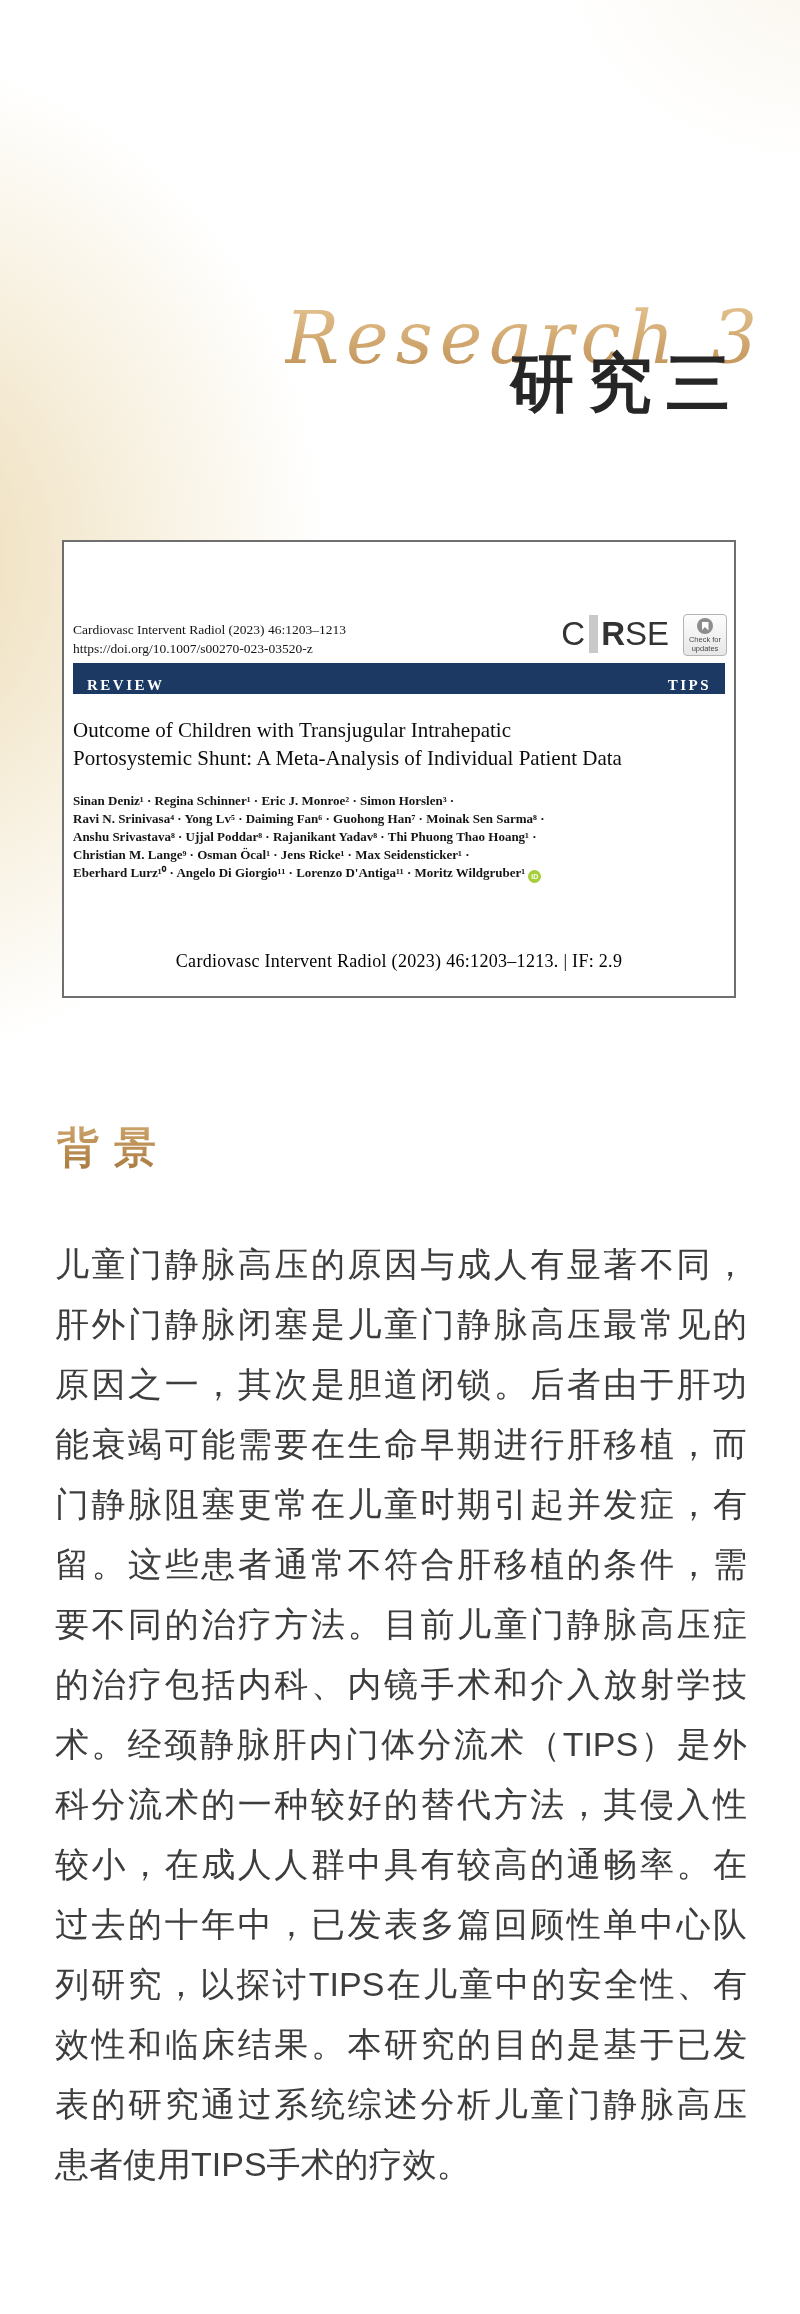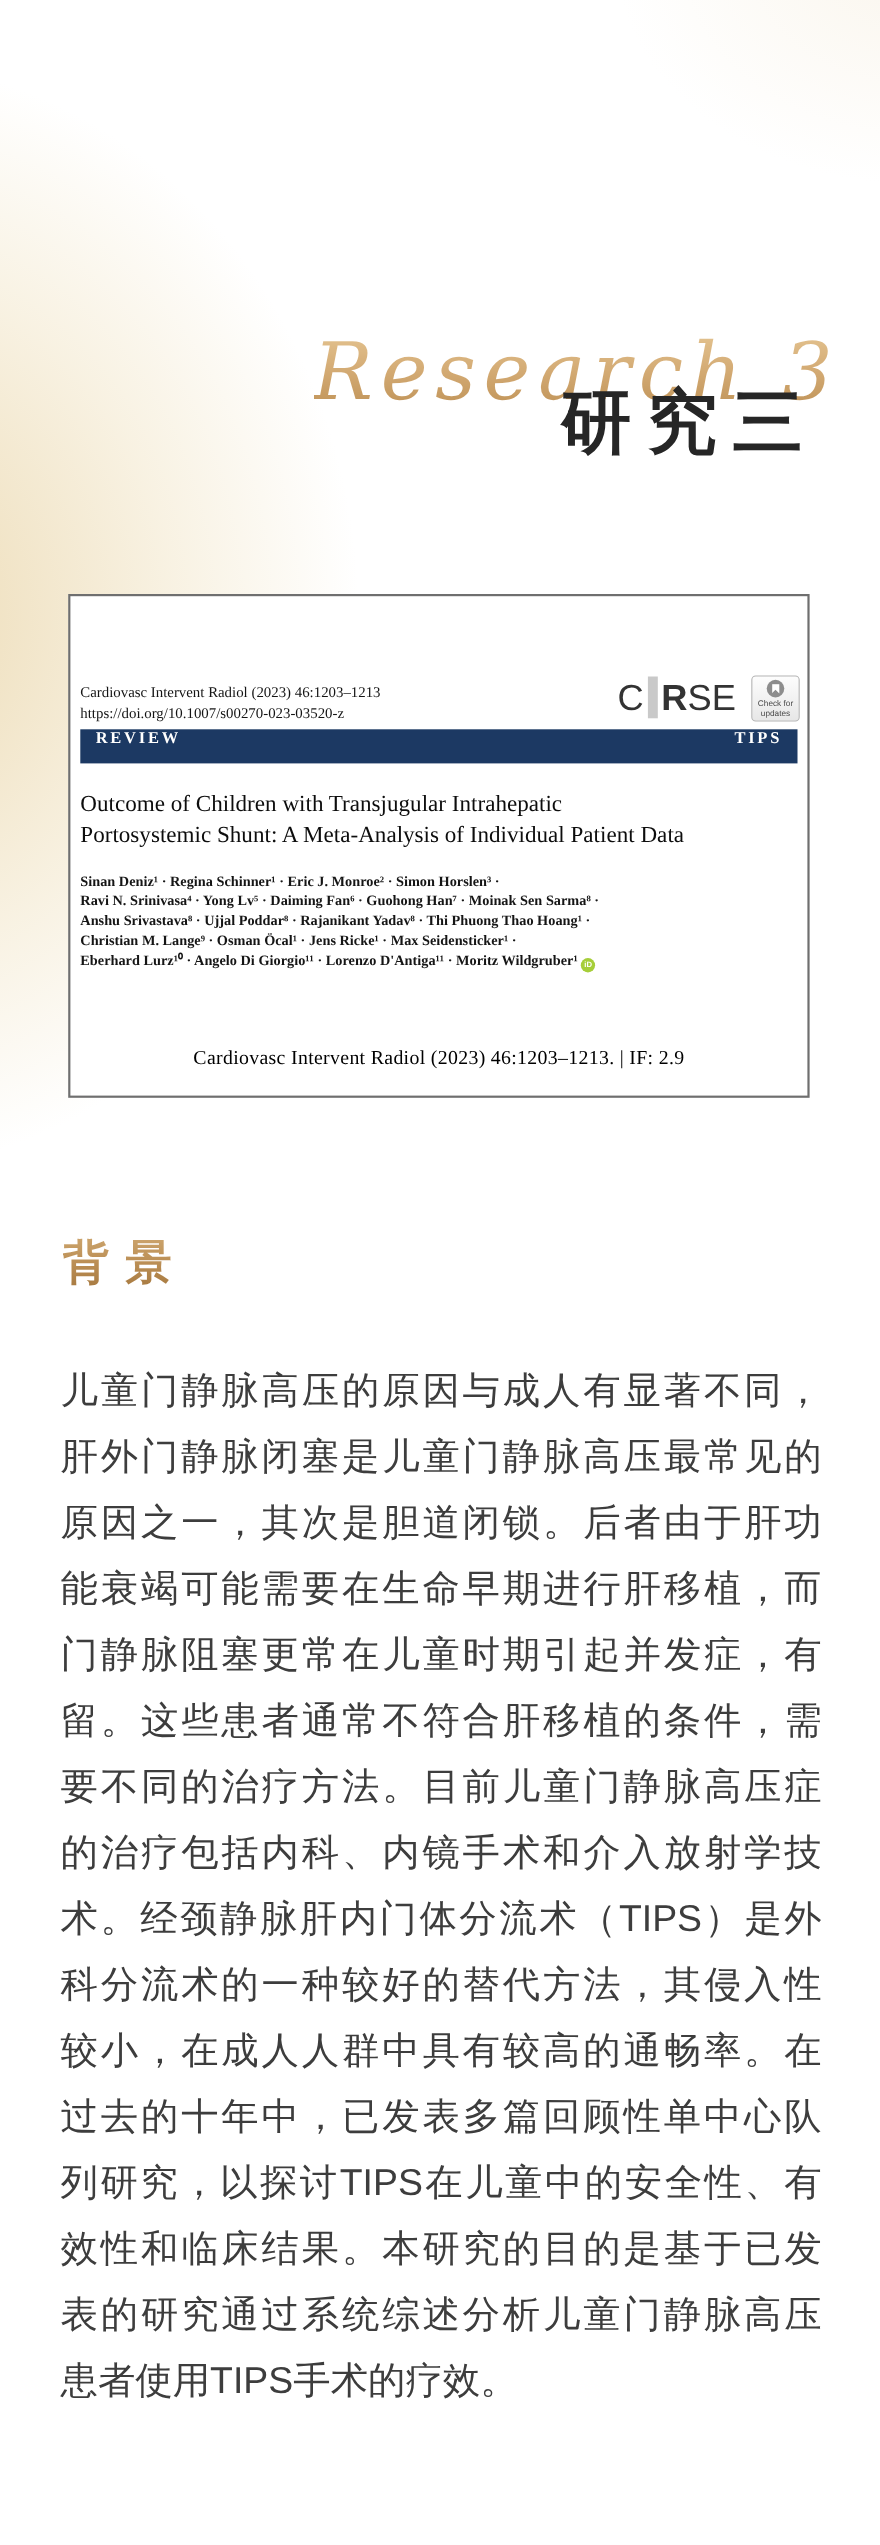--- a/index.html
+++ b/index.html
@@ -53,21 +53,21 @@
   }
   .check-badge .bookmark {
     width:7px; height:9px; background:#ffffff;
     clip-path:polygon(0 0,100% 0,100% 100%,50% 62%,0 100%);
   }
   .check-badge .label { font-size:7.5px; line-height:8.5px; color:#4a4a4a; }
 
   .banner {
     position:absolute; left:9px; right:9px; top:121px; height:31px;
     background:#1c3963; color:#ffffff;
-    display:flex; align-items:flex-start; justify-content:space-between; padding:0 14px;
+    display:flex; align-items:flex-end; justify-content:space-between; padding:0 14px;
     font-family:"Liberation Serif", serif; font-size:15px; font-weight:bold; letter-spacing:2.5px;
   }
 
   .paper-title {
     position:absolute; left:9px; top:174px; width:640px;
     font-family:"Liberation Serif", serif; font-weight:normal;
     font-size:21px; line-height:28px; color:#0d0d0d;
   }
   .authors {
     position:absolute; left:9px; top:250px; width:650px;

